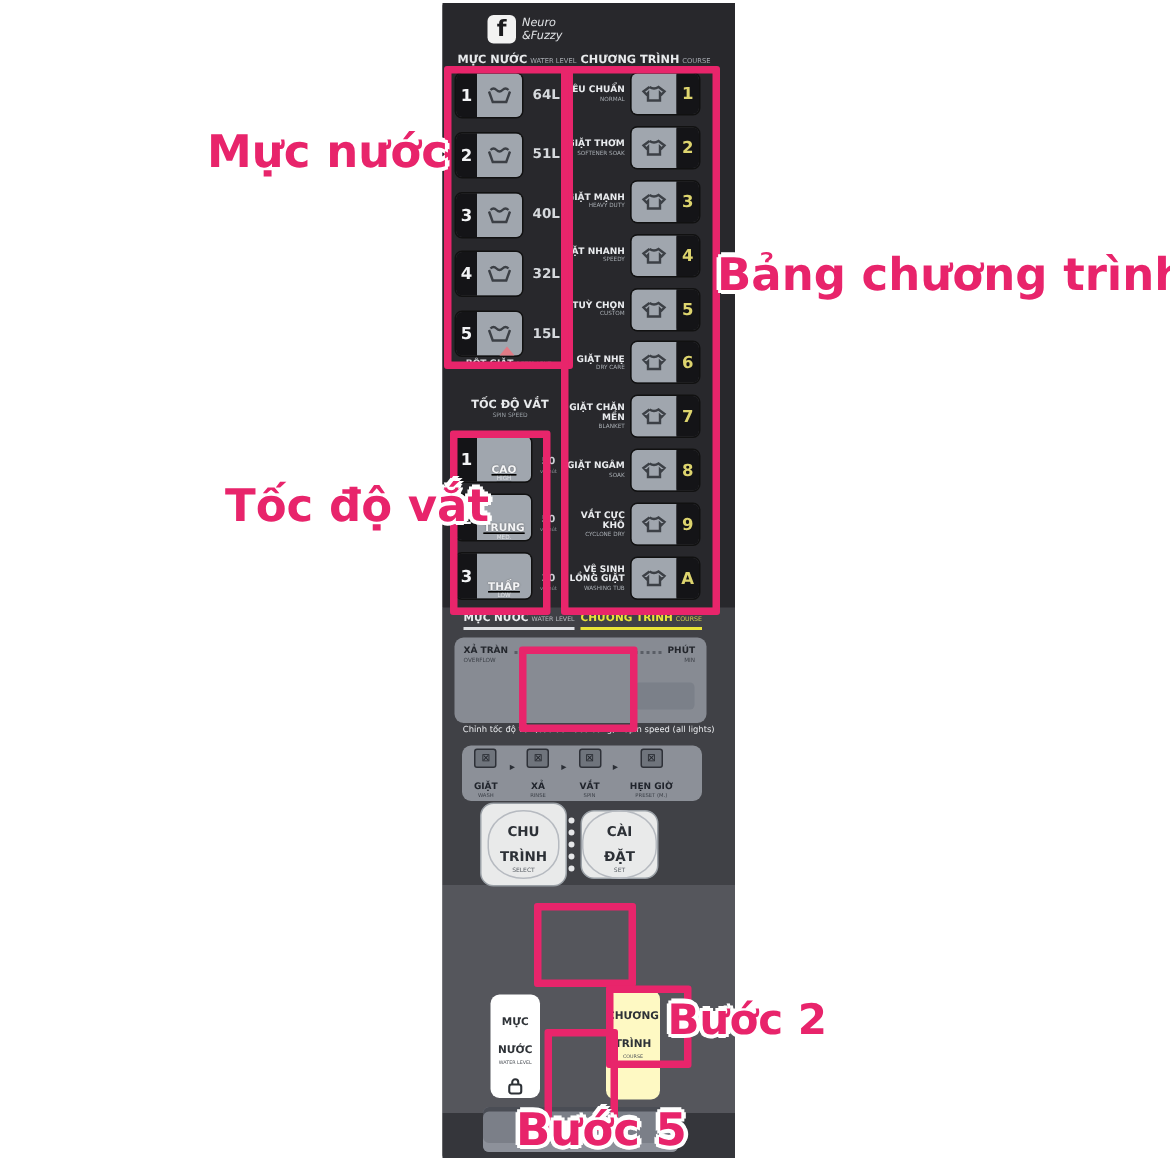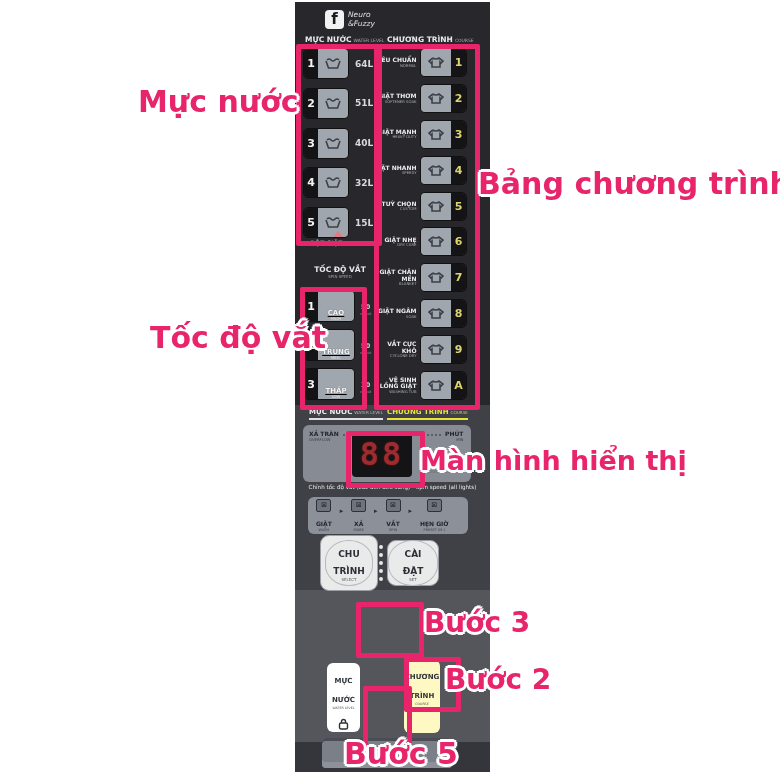--- a/index.html
+++ b/index.html
@@ -447,23 +447,20 @@
       <div id="disp-left" class="abs disp-lab">
         <span>XẢ TRÀN</span>
         <span class="en">OVERFLOW</span>
       </div>
       <div id="disp-right" class="abs disp-lab">
         <span>PHÚT</span>
         <span class="en">MIN</span>
       </div>
       <div id="disp-dash-l" class="abs"></div>
       <div id="disp-dash-r" class="abs"></div>
-      <div id="led-window" class="abs">
-        <span id="led-digits">88</span>
-      </div>
       <div id="disp-sub" class="abs"></div>
     </div>
     <div id="disp-caption" class="abs">Chỉnh tốc độ vắt (các đèn đều sáng) - Spin speed (all lights)</div>
 
     <div id="flow-panel" class="abs">
 
         <div class="flow-item">
           <div class="flow-ico">⊠</div>
           <span class="flow-vn">GIẶT</span>
           <span class="flow-en">WASH</span>
@@ -530,17 +527,15 @@
   <div id="hb-prog" class="hbox"></div>
   <div id="hb-spin" class="hbox"></div>
   <div id="hb-disp" class="hbox"></div>
   <div id="hb-start" class="hbox"></div>
   <div id="hb-course" class="hbox"></div>
   <div id="hb-power" class="hbox"></div>
 
   <div id="ann-water" class="ann">Mực nước</div>
   <div id="ann-spin" class="ann">Tốc độ vắt</div>
   <div id="ann-prog" class="ann">Bảng chương trình</div>
-  <div id="ann-disp" class="ann">Màn hình hiển thị</div>
-  <div id="ann-step3" class="ann">Bước 3</div>
   <div id="ann-step2" class="ann">Bước 2</div>
   <div id="ann-step1" class="ann">Bước 5</div>
 </div>
 
 </body></html>

